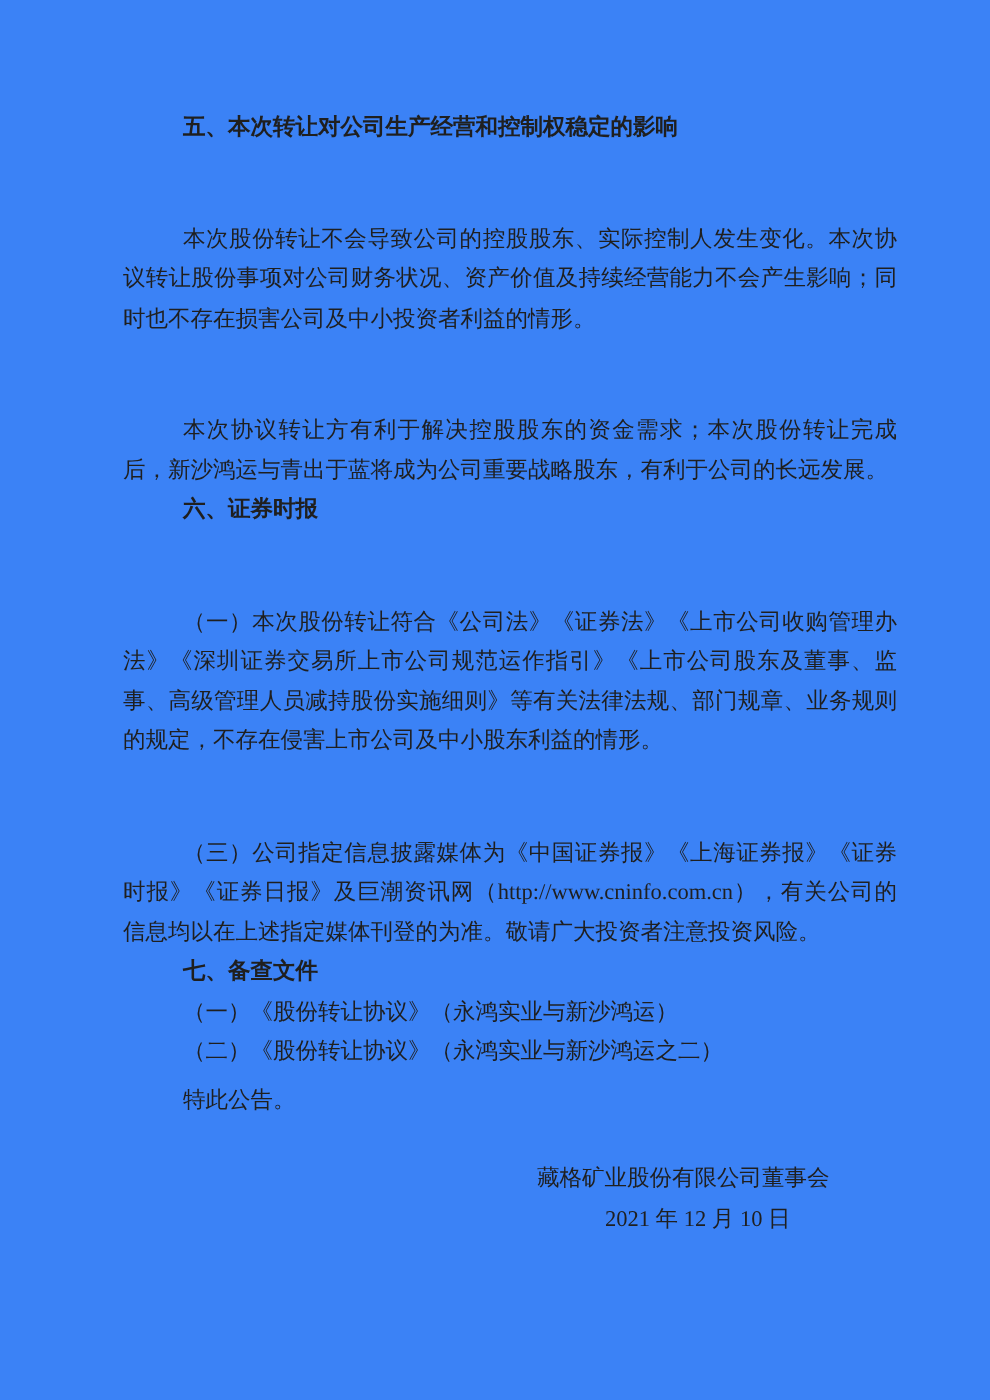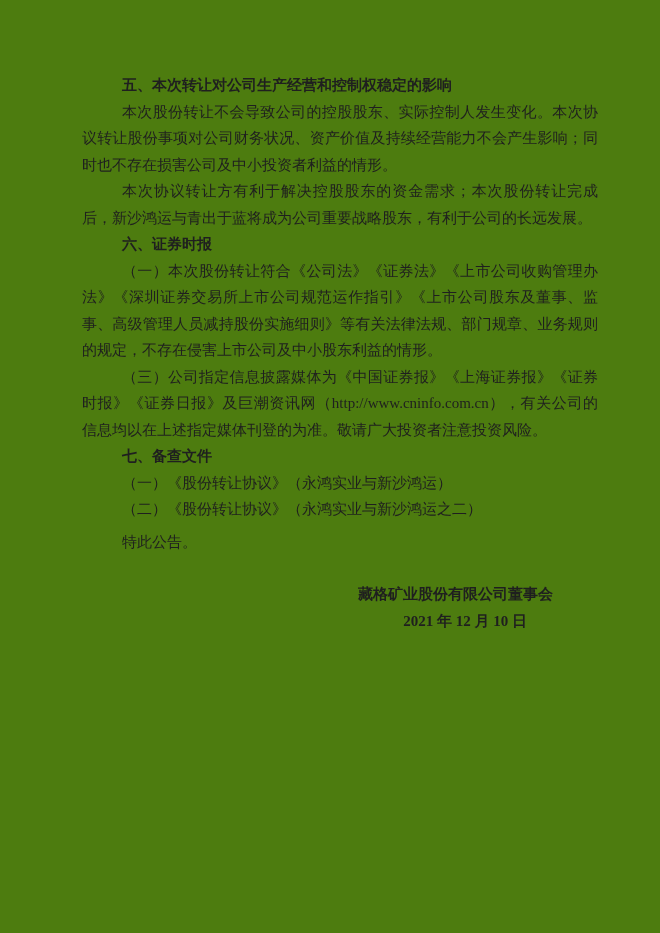--- a/index.html
+++ b/index.html
@@ -4,21 +4,21 @@
 <style>
   html, body {
     margin: 0;
     padding: 0;
     background: #ffffff;
   }
   .page {
     position: relative;
     width: 660px;
     height: 933px;
-    background: #4d7c0f;
+    background: #3b82f6;
     box-sizing: border-box;
     padding: 72px 62px 0 82px;
     font-family: "Liberation Serif", "DejaVu Serif", serif;
     color: #1f1f1f;
     font-size: 15px;
     line-height: 26.5px;
     overflow: hidden;
   }
   .doc-body {
     width: 516px;
@@ -28,33 +28,33 @@
     padding: 0;
   }
   .h {
     font-weight: bold;
     text-indent: 40px;
   }
   .p {
     text-indent: 40px;
     text-align: justify;
     text-justify: inter-ideograph;
+    margin-top: 48px;
   }
   .li {
     text-indent: 40px;
     white-space: nowrap;
   }
   .closing {
     text-indent: 40px;
     margin-top: 6px;
   }
   .sig-block {
     margin-top: 26px;
     text-align: right;
-    font-weight: bold;
   }
   .sig-line {
     padding-right: 45px;
   }
   .date-line {
     padding-right: 71px;
   }
 </style>
 </head>
 <body>

